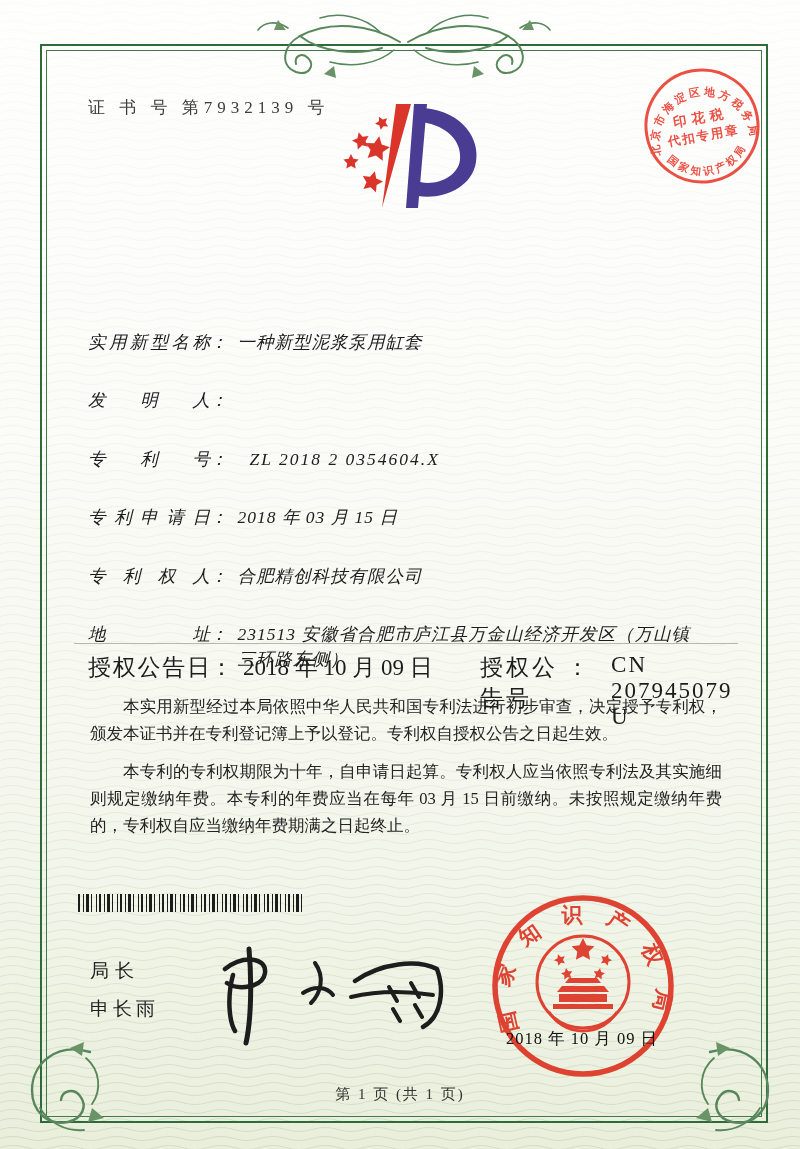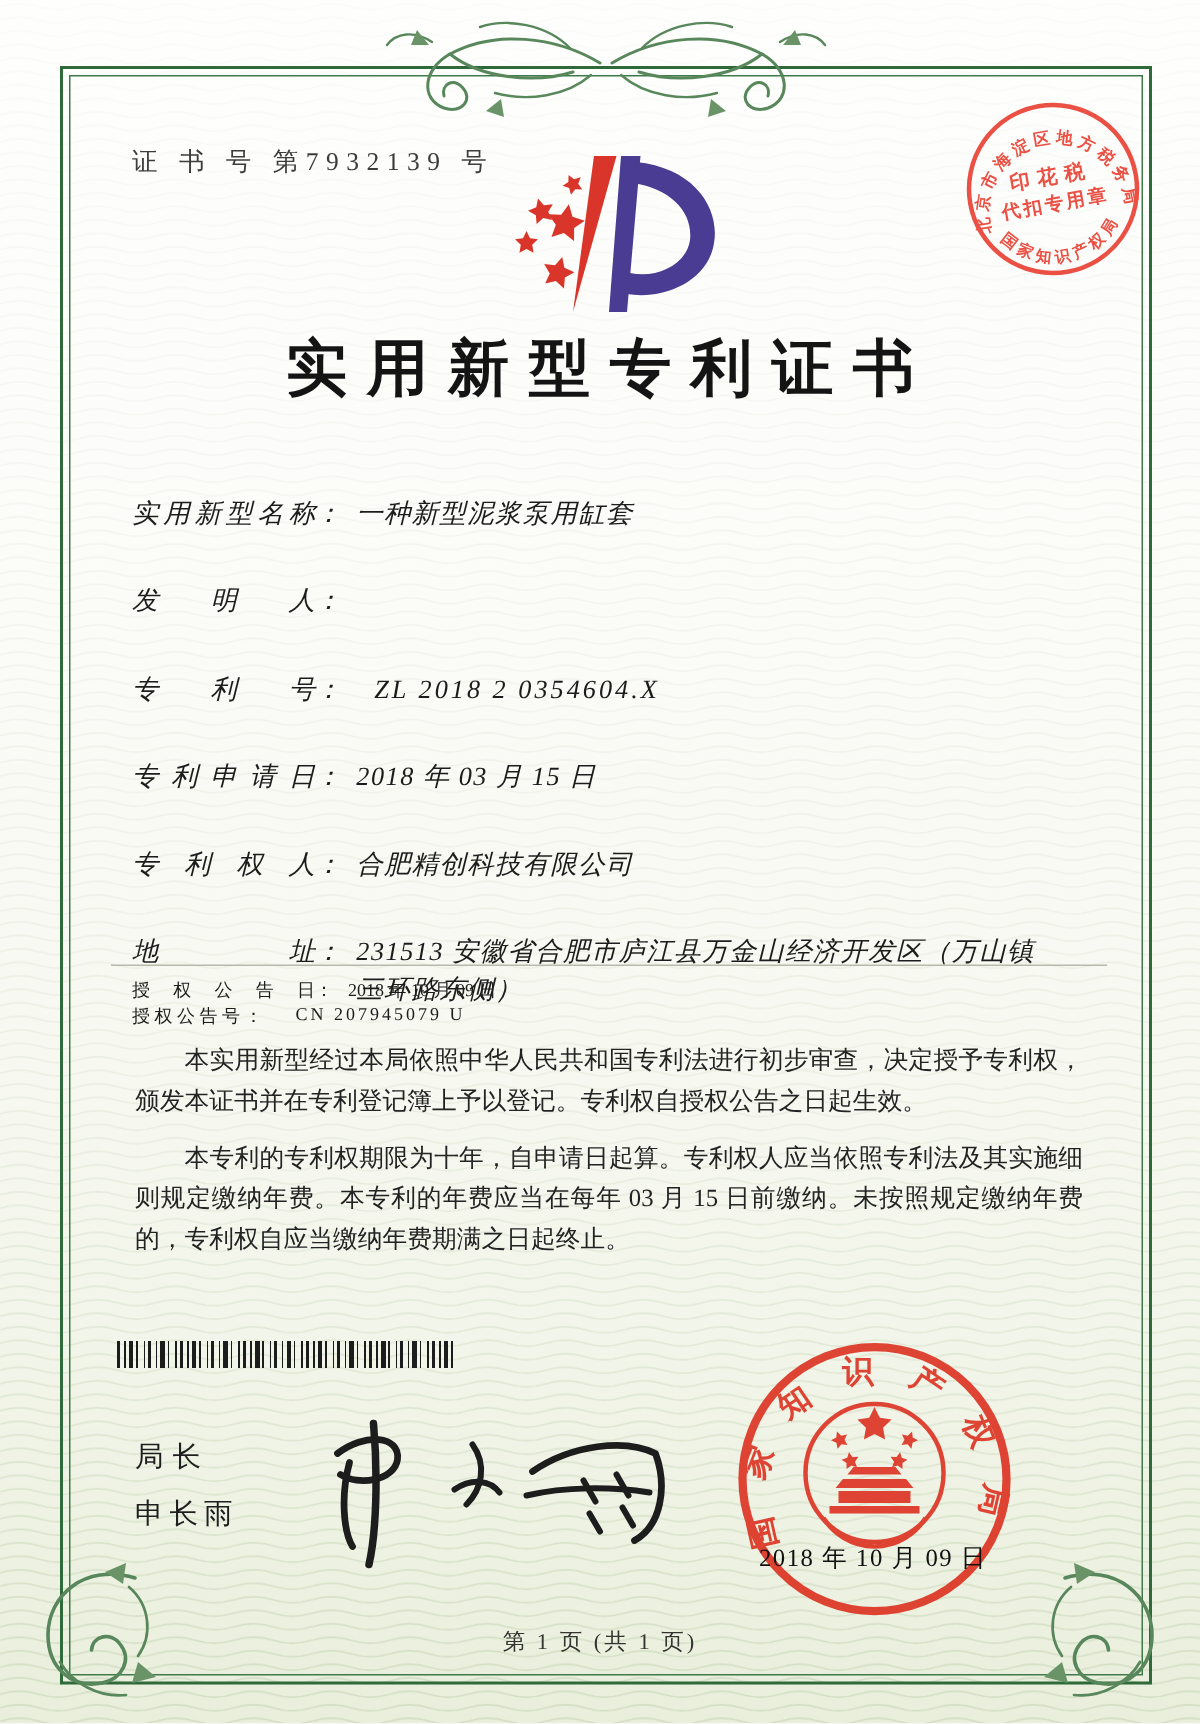--- a/index.html
+++ b/index.html
@@ -16,21 +16,21 @@
   #title{left:0;top:218px;width:100%;text-align:center;font-size:41px;font-weight:bold;
          color:#141414;letter-spacing:13px;text-indent:13px;}
   
   #fields{left:88px;top:330px;width:648px;font-size:17.5px;color:#1c1c1c;}
   .frow{display:flex;align-items:flex-start;margin-bottom:33px;line-height:1.45;font-style:italic;}
   .flabel{width:122px;text-align:justify;text-align-last:justify;flex:none;}
   .fcolon{flex:none;margin-right:10px;}
   .fvalue{flex:1;letter-spacing:1px;}
   .mono-ish{letter-spacing:2px;margin-left:12px;}
   #grant-rule{left:74px;top:643px;width:664px;height:1px;background:#b9b9ab;}
-  #grant-row{left:88px;top:652px;width:650px;display:flex;font-size:12px;color:#1c1c1c;flex-direction:column;}
+  #grant-row{left:88px;top:652px;width:650px;display:flex;font-size:23px;color:#1c1c1c;}
   #grant-row .pair{display:flex;}
   #grant-row .pair.left{width:392px;flex:none;}
   
   #body-text{left:78px;top:682px;width:656px;font-size:16.5px;color:#232323;
              line-height:1.62;text-align:justify;}
   #body-text p{margin:12px;text-indent:2em;}
   
   #barcode{left:78px;top:894px;width:226px;height:18px;
     background:repeating-linear-gradient(90deg,
       #1c1c1c 0 2px,transparent 2px 5px,
@@ -107,21 +107,20 @@
     <polygon points="96,4 109,4 100,108 88,108" fill="#493c92"></polygon>
     <path d="M106,8 C146,12 162,40 158,62 C154,88 124,100 100,96 L102,82 C120,86 140,76 142,60 C144,42 130,26 104,22 Z" fill="#493c92"></path>
 
     <use href="#star" transform="translate(33,62) scale(8)" fill="#d9352a"></use>
     <use href="#star" transform="translate(43,41) scale(9) rotate(-15)" fill="#d9352a"></use>
     <use href="#star" transform="translate(64,23) scale(7) rotate(-25)" fill="#d9352a"></use>
     <use href="#star" transform="translate(59,49) scale(13) rotate(10)" fill="#d9352a"></use>
     <use href="#star" transform="translate(54,82) scale(11) rotate(15)" fill="#d9352a"></use>
   </svg>
 
-  <div class="abs" id="title">实用新型专利证书</div>
 
   <div class="abs" id="fields">
     <div class="frow">
       <span class="flabel">实用新型名称</span>
         <span class="fcolon">：</span>
       <span class="fvalue">一种新型泥浆泵用缸套</span>
     </div>
     <div class="frow">
       <span class="flabel">发明人</span>
         <span class="fcolon">：</span>

